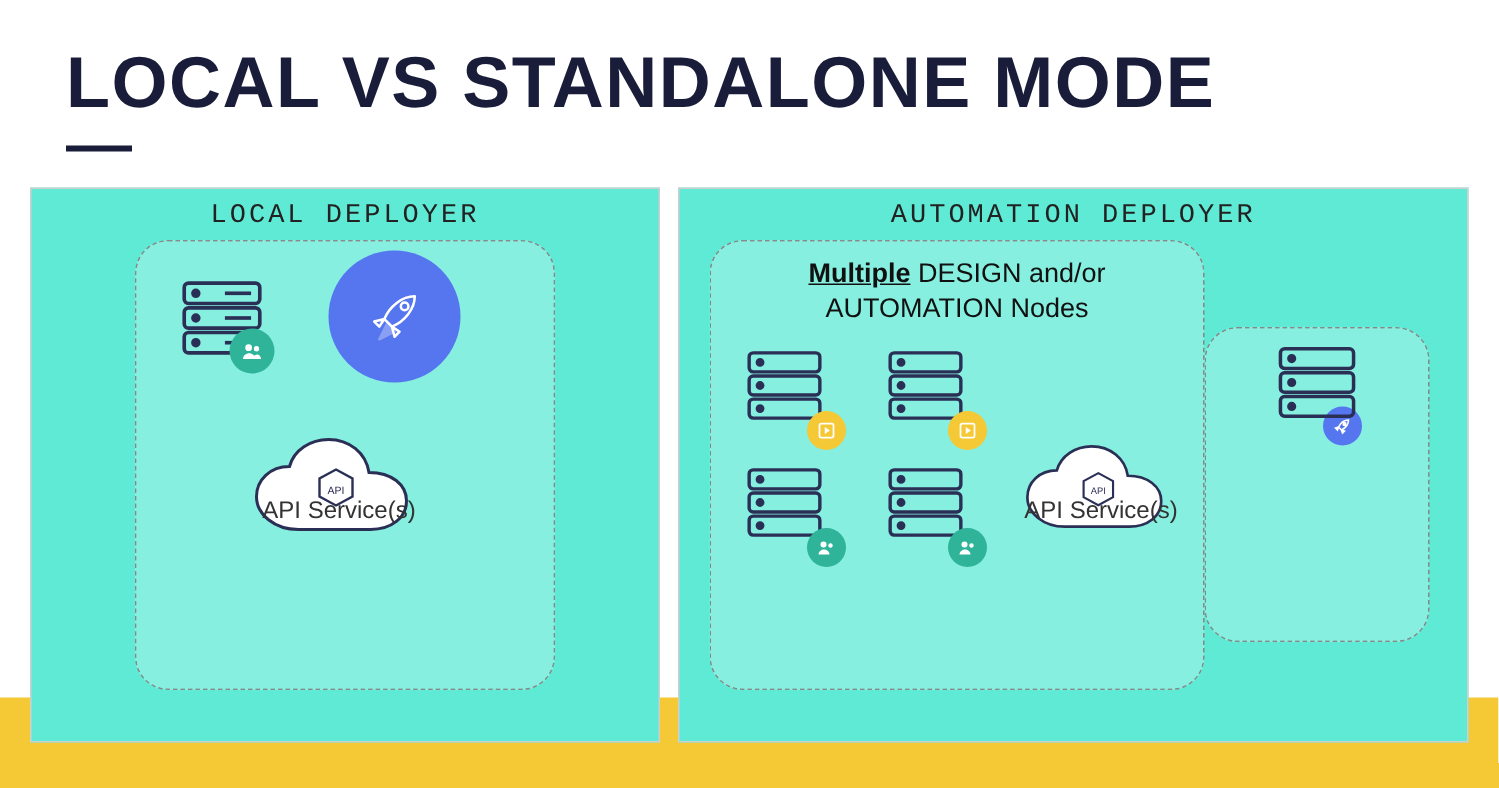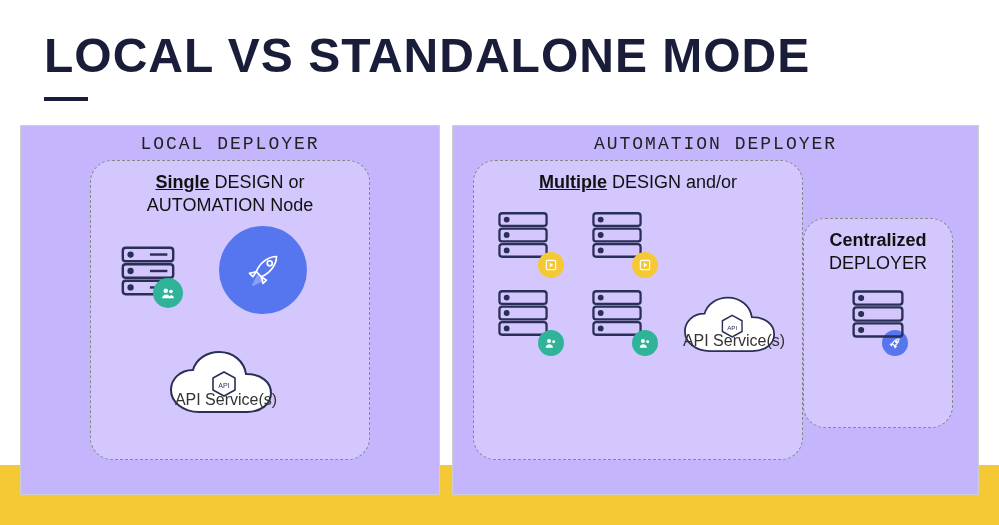--- a/index.html
+++ b/index.html
@@ -1,21 +1,21 @@
 <!DOCTYPE html>
 <html><head>
 <meta charset="utf-8">
 <style>
 *{box-sizing:border-box;margin:0;padding:0}
 body{width:999px;height:525px;background:#fff;font-family:-apple-system,BlinkMacSystemFont,'Segoe UI',Arial,sans-serif;position:relative;overflow:hidden}
 .title{font-size:48px;font-weight:800;color:#1a1d3a;letter-spacing:1px;padding:28px 4px 0 44px;font-family:Arial,sans-serif}
 .underline{width:44px;height:4px;background:#1a1d3a;margin:14px 0 0 44px}
 .yellow-band{position:absolute;left:0;right:0;bottom:0;height:60px;background:#f5c935;z-index:0}
 .panels{position:absolute;top:125px;left:20px;right:20px;bottom:30px;display:flex;gap:12px;z-index:1}
-.panel{background:#c4b5fd;border:1px solid #cfcfcf;padding:8px 14px 23px;position:relative}
+.panel{background:#5eead4;border:1px solid #cfcfcf;padding:8px 14px 23px;position:relative}
 .panel-left{flex:0 0 420px}
 .panel-right{flex:1}
 .panel-title{font-family:"Courier New",monospace;font-size:18px;letter-spacing:2px;text-align:center;color:#222;margin-bottom:6px}
 .dashed-box{border:1.5px dashed #888;border-radius:22px;background:rgba(255,255,255,.25);position:relative}
 .box-caption{text-align:center;font-size:18px;color:#111;padding:10px 6px 4px;line-height:1.25}
 .u{text-decoration:underline}
 .b{font-weight:700}
 .local-box{width:280px;height:300px;margin:0 auto}
 .stand-row{display:flex;align-items:flex-start;padding:0 6px}
 .stand-main{flex:0 0 330px;height:300px}
@@ -49,24 +49,20 @@
 <h1 class="title">LOCAL VS STANDALONE MODE</h1>
 <div class="underline"></div>
 
 <div class="yellow-band"></div>
 
 <div class="panels">
 
   <div class="panel panel-left">
     <div class="panel-title">LOCAL DEPLOYER</div>
     <div class="dashed-box local-box">
-      <div class="box-caption">
-        <span class="u b">Single</span><span> DESIGN or</span><br>
-        <span>AUTOMATION Node</span>
-      </div>
       <div class="local-content">
         <span class="server">
           <svg viewBox="0 0 64 64" width="62" height="62">
               <g fill="none" stroke="#2a2f55" stroke-width="2.5">
                 <rect x="6" y="8" width="52" height="14" rx="3"></rect>
                 <rect x="6" y="25" width="52" height="14" rx="3"></rect>
                 <rect x="6" y="42" width="52" height="14" rx="3"></rect>
                 <circle cx="14" cy="15" r="2" fill="#2a2f55"></circle>
                 <circle cx="14" cy="32" r="2" fill="#2a2f55"></circle>
                 <circle cx="14" cy="49" r="2" fill="#2a2f55"></circle>
@@ -110,20 +106,21 @@
     </div>
   </div>
 
   <div class="panel panel-right">
     <div class="panel-title">AUTOMATION DEPLOYER</div>
     <div class="stand-row">
 
       <div class="dashed-box stand-main">
         <div class="box-caption">
           <span class="u b">Multiple</span><span> DESIGN and/or</span><br>
+          <span>AUTOMATION Nodes</span>
         </div>
 
         <div class="grid4">
           <div class="cell">
             <span class="server sm"><svg viewBox="0 0 64 64" width="58" height="58">
                   <g fill="none" stroke="#2a2f55" stroke-width="2.5">
                     <rect x="6" y="8" width="52" height="14" rx="3"></rect>
                     <rect x="6" y="25" width="52" height="14" rx="3"></rect>
                     <rect x="6" y="42" width="52" height="14" rx="3"></rect>
                     <circle cx="14" cy="15" r="2" fill="#2a2f55"></circle>
@@ -206,24 +203,20 @@
               <g transform="translate(52,26)">
                 <polygon points="11,0 22,6 22,18 11,24 0,18 0,6" fill="none" stroke="#2a2f55" stroke-width="1.6"></polygon>
                 <text x="11" y="16" text-anchor="middle" font-size="7" fill="#2a2f55" font-family="Arial">API</text>
               </g>
             </svg>
           <span class="cloud-label">API Service(s)</span>
         </span>
       </div>
 
       <div class="dashed-box stand-side">
-        <div class="box-caption">
-          <span class="b">Centralized</span><br>
-          <span>DEPLOYER</span>
-        </div>
         <span class="server" style="margin:6px auto 0;display:block;width:60px"><svg viewBox="0 0 64 64" width="60" height="60">
               <g fill="none" stroke="#2a2f55" stroke-width="2.5">
                 <rect x="6" y="8" width="52" height="14" rx="3"></rect>
                 <rect x="6" y="25" width="52" height="14" rx="3"></rect>
                 <rect x="6" y="42" width="52" height="14" rx="3"></rect>
                 <circle cx="14" cy="15" r="2" fill="#2a2f55"></circle>
                 <circle cx="14" cy="32" r="2" fill="#2a2f55"></circle>
                 <circle cx="14" cy="49" r="2" fill="#2a2f55"></circle>
               </g>
             </svg></span>

